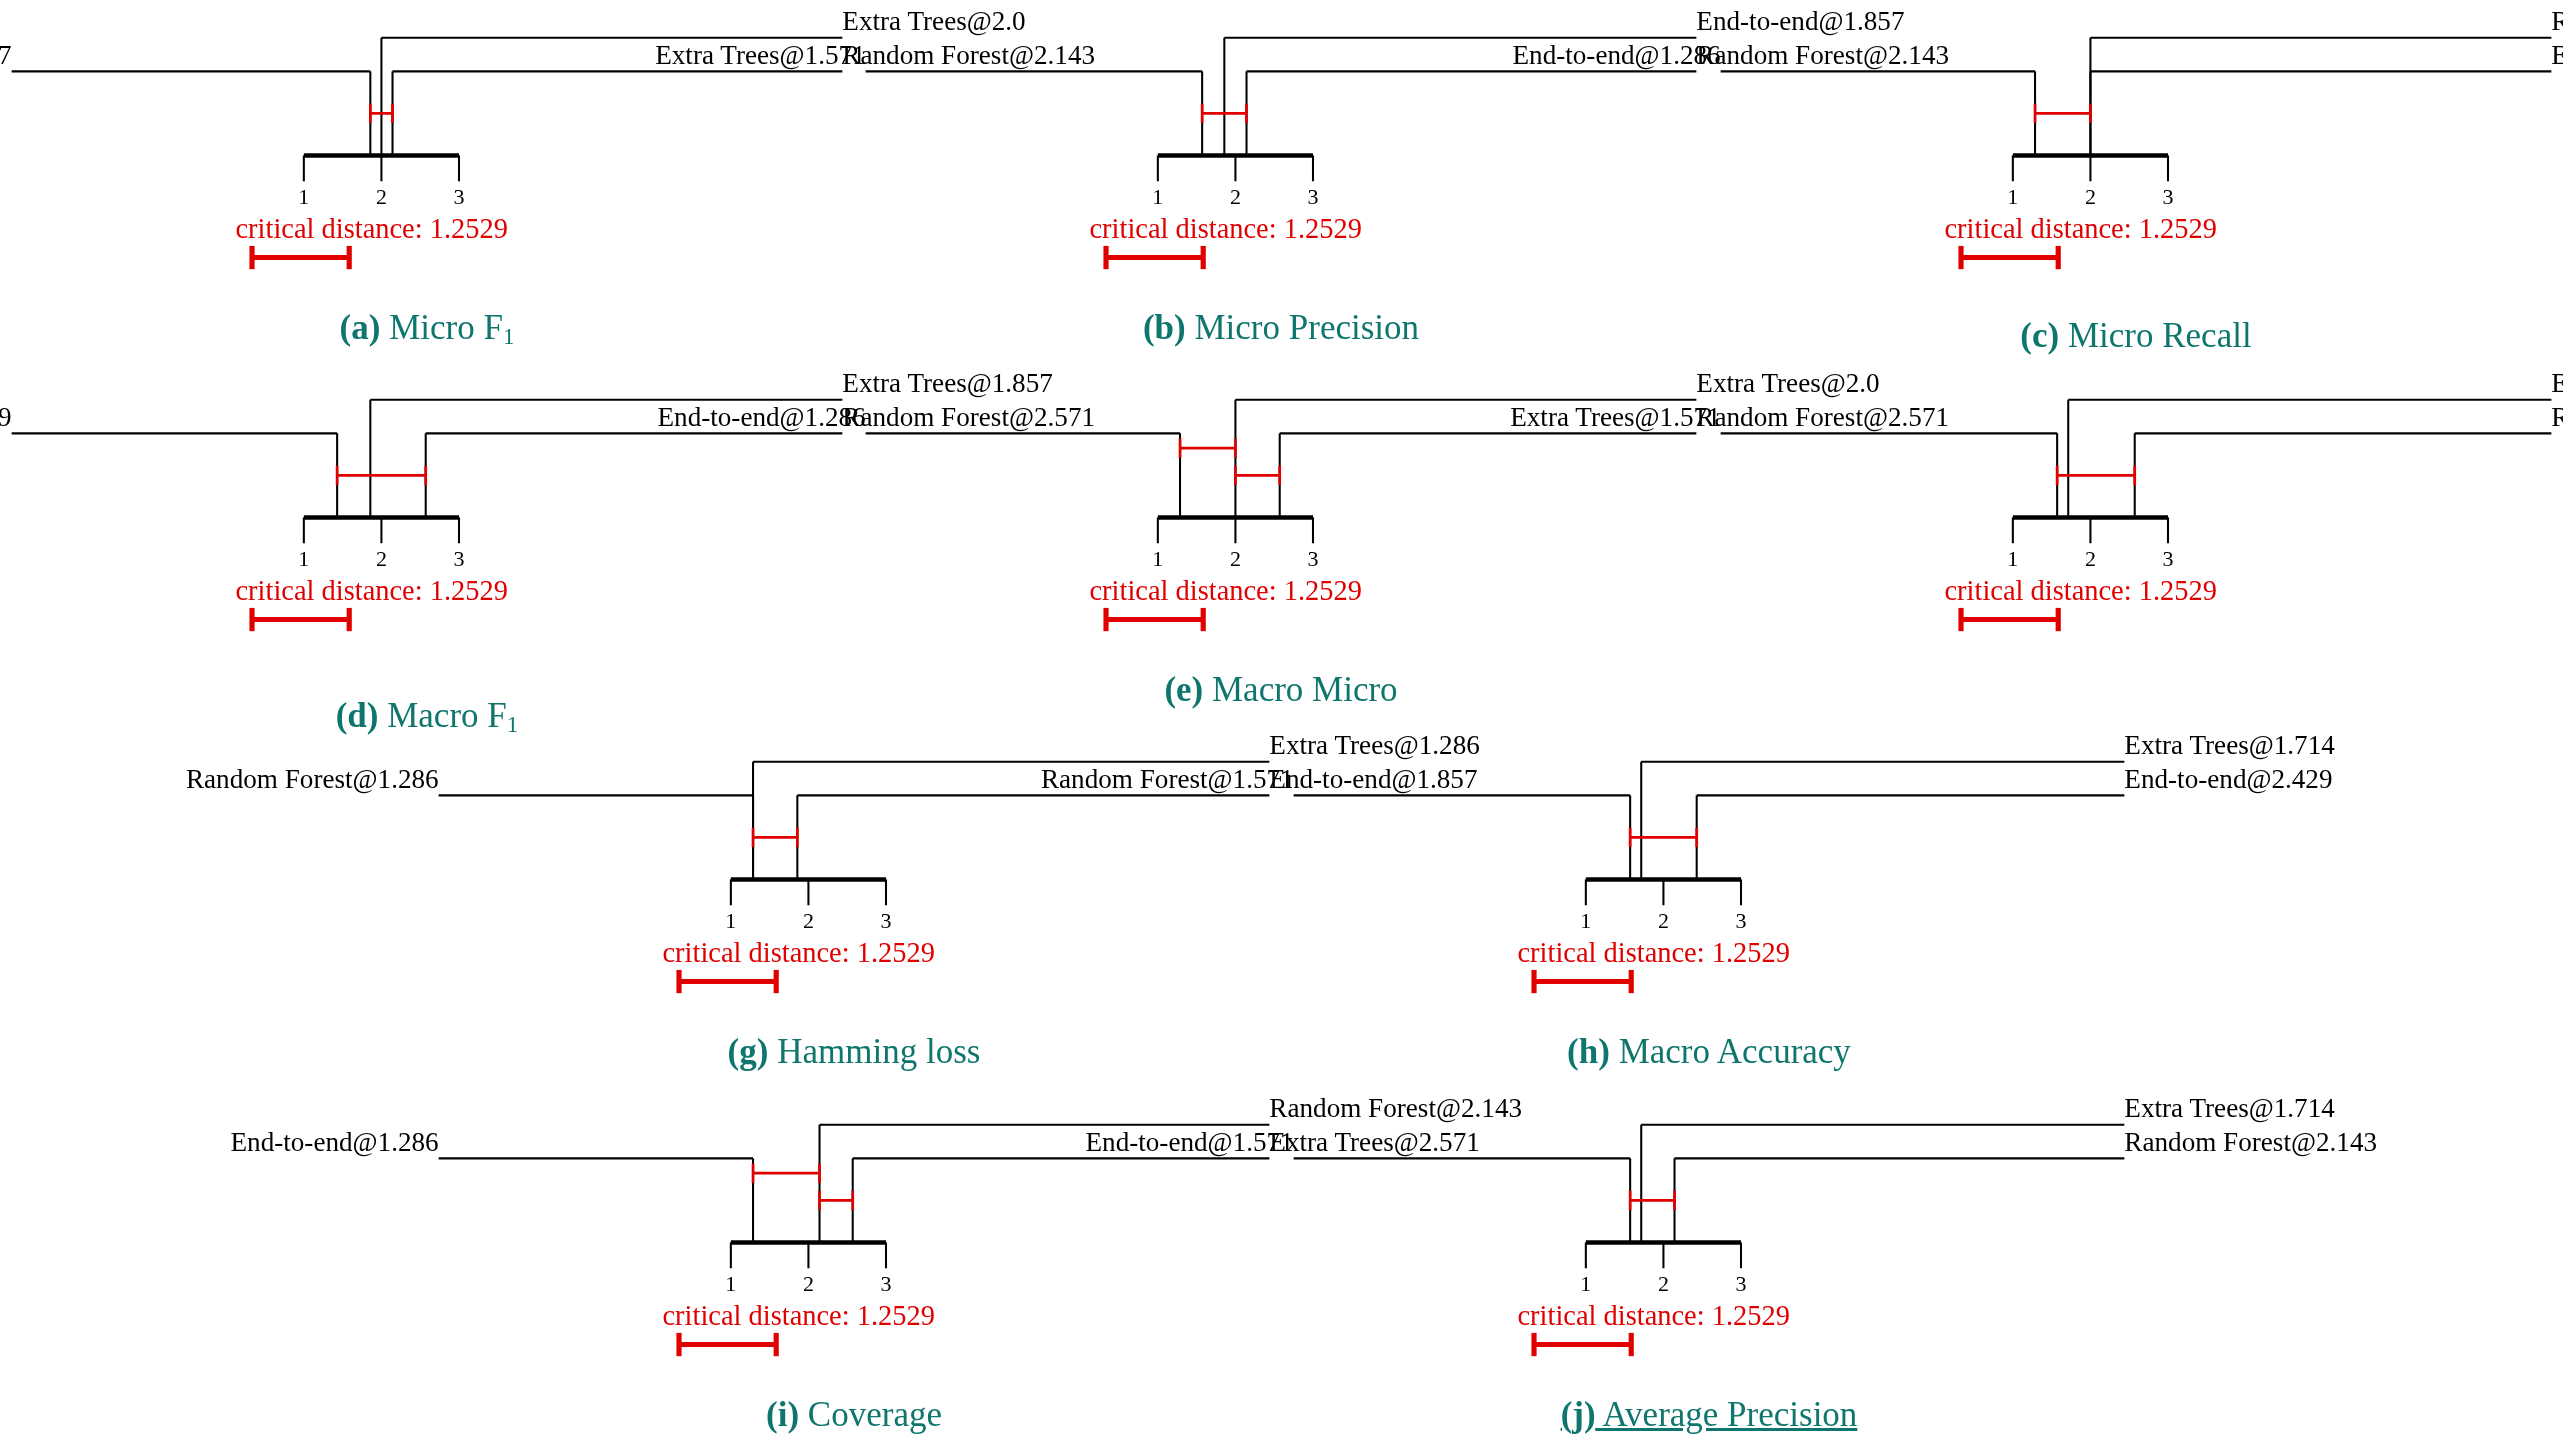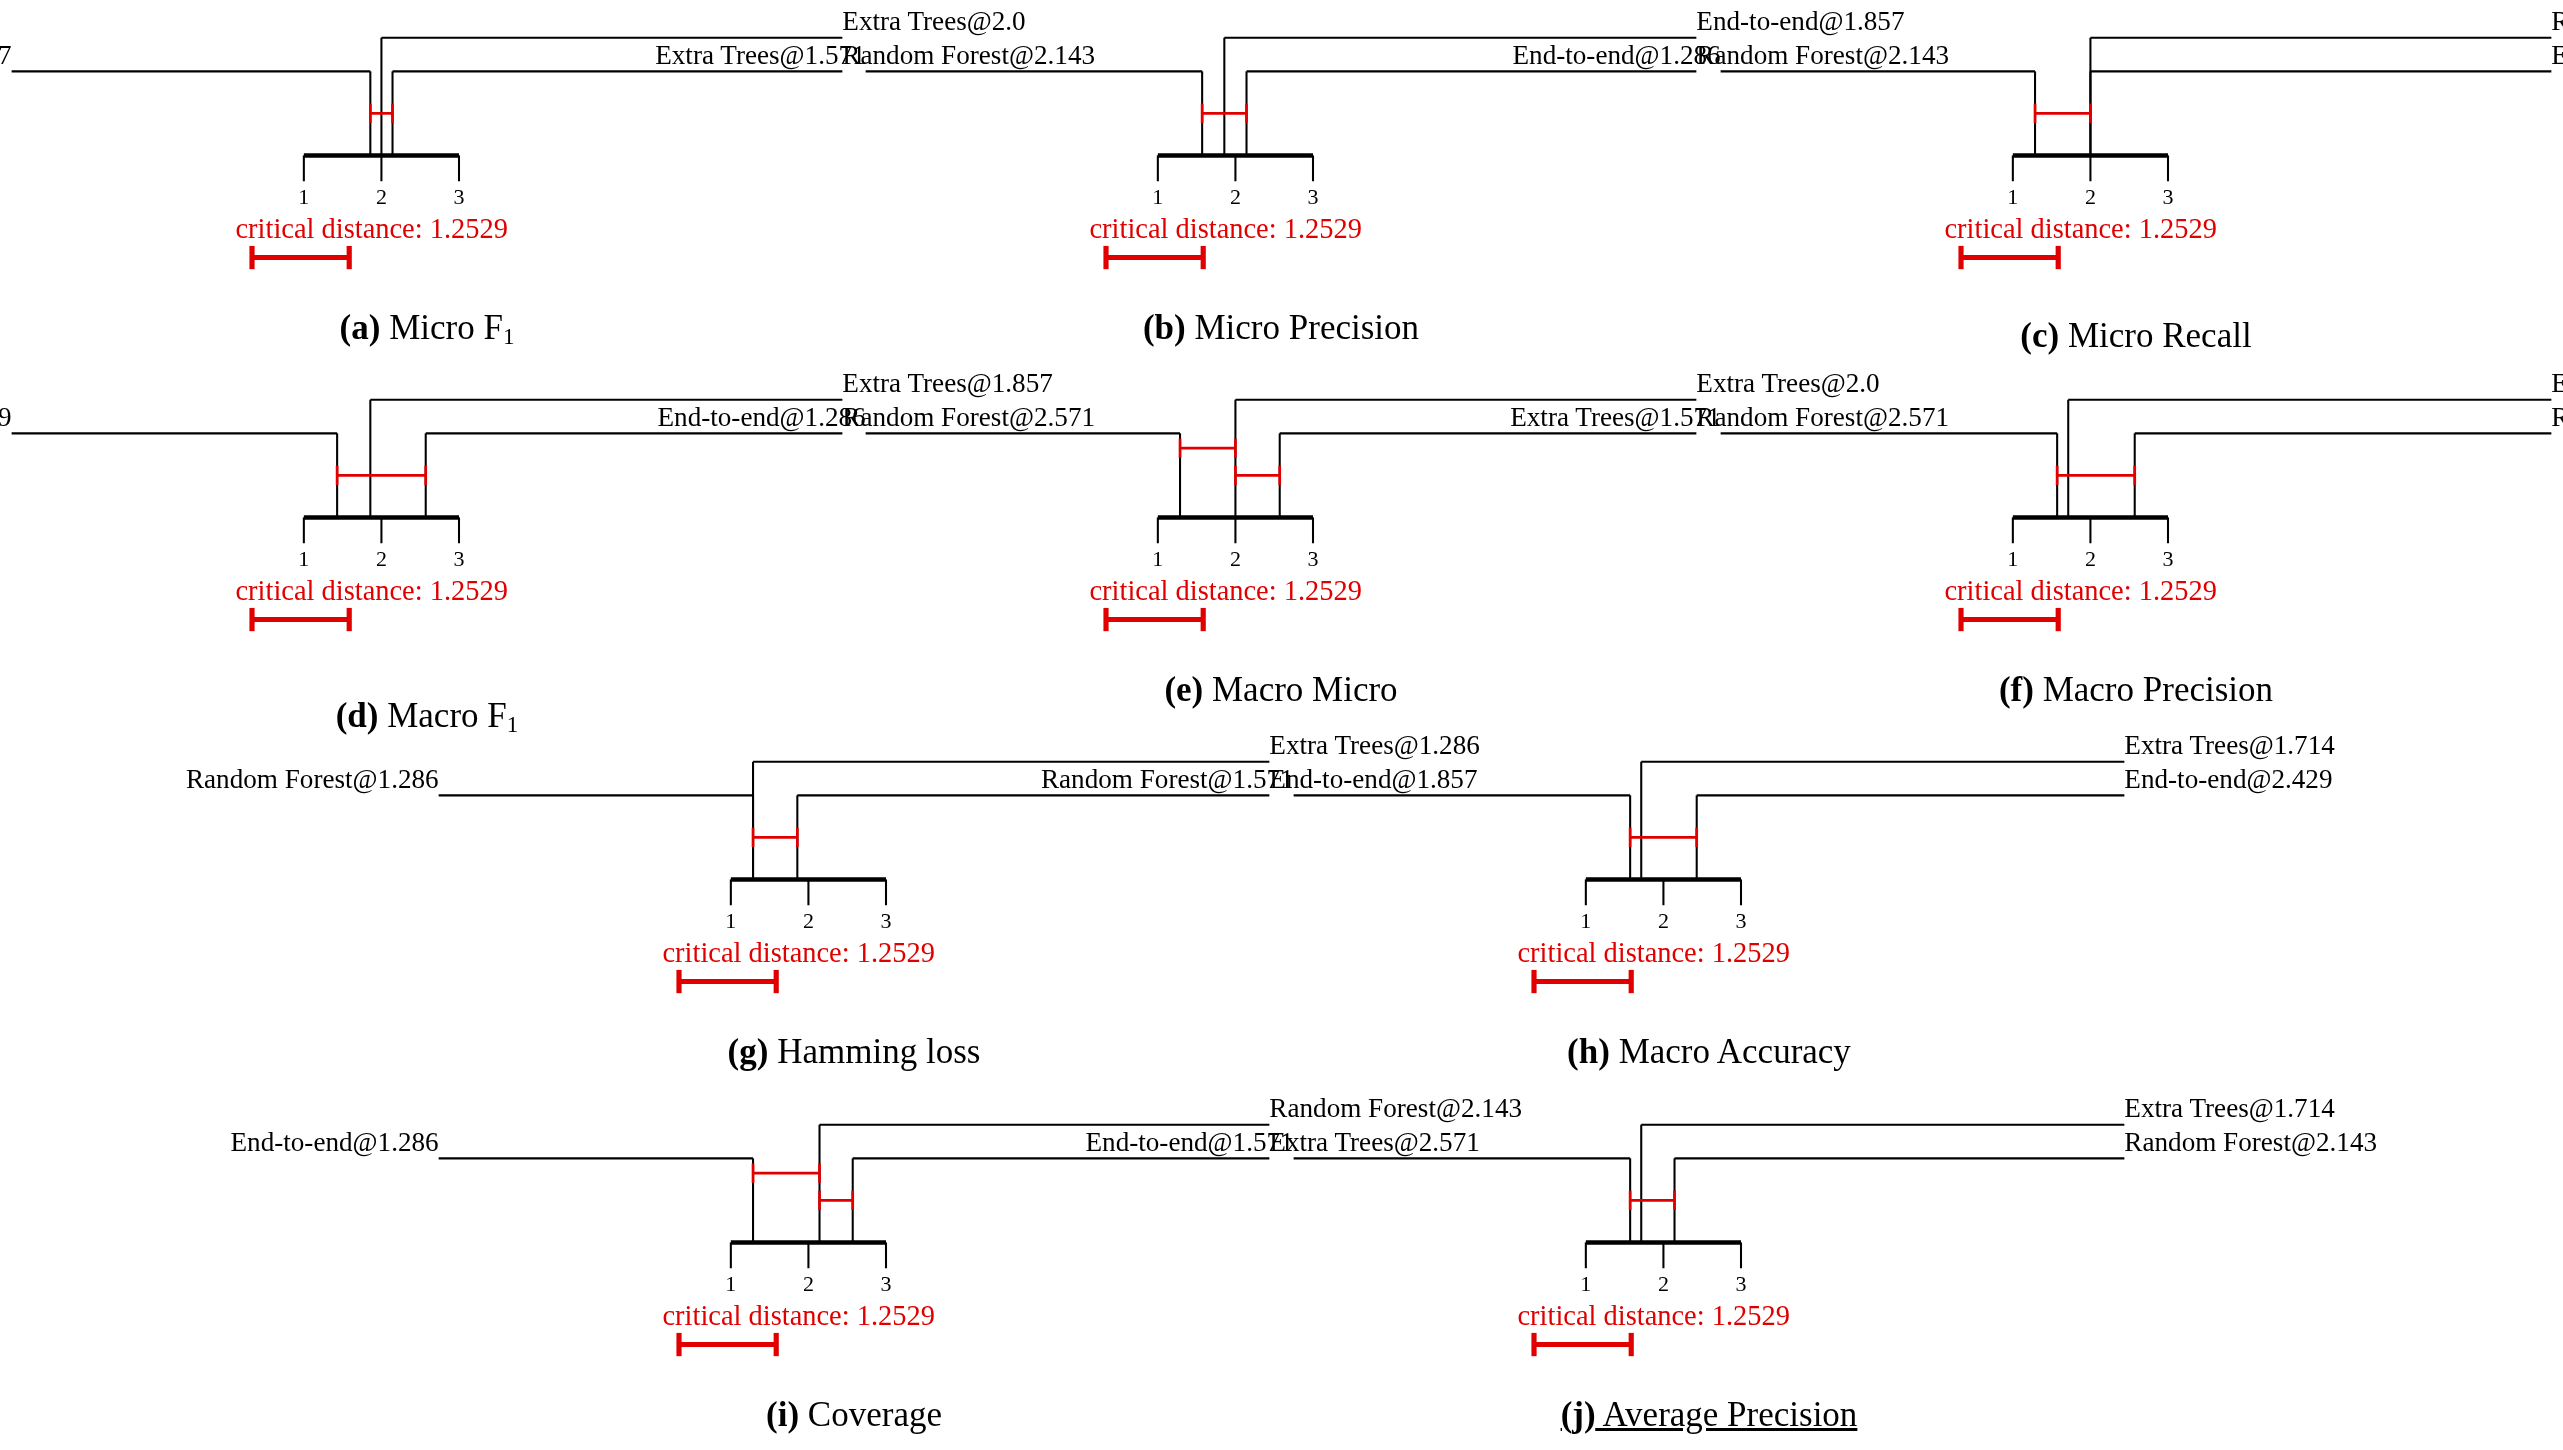--- a/index.html
+++ b/index.html
@@ -80,21 +80,21 @@
   .cd-legend-cap {
     stroke: #e00000;
     stroke-width: 8;
   }
 
   .caption {
     position: absolute;
     text-align: center;
     font-family: "Liberation Serif", "DejaVu Serif", serif;
     font-size: 35px;
-    color: #000000;
+    color: #0f766e;
     white-space: nowrap;
     line-height: 1;
   }
   .caption .cap-tag { font-weight: bold; }
   .caption .cap-text { font-weight: normal; }
   .caption sub {
     font-size: 0.66em;
     vertical-align: -0.22em;
   }
 </style>
@@ -338,21 +338,20 @@
           <line class="cd-bar-cap" x1="538.52" y1="160" x2="538.52" y2="190"></line>
           <line class="cd-bar-cap" x1="658.52" y1="160" x2="658.52" y2="190"></line>
         </g>
         <g>
           <text class="cd-legend-text" x="575" y="368">critical distance: 1.2529</text>
           <line class="cd-legend-rule" x1="389.826" y1="398" x2="540.174" y2="398"></line>
           <line class="cd-legend-cap" x1="389.826" y1="380" x2="389.826" y2="416"></line>
           <line class="cd-legend-cap" x1="540.174" y1="380" x2="540.174" y2="416"></line>
         </g>
       </svg>
-      <div class="caption" style="left: 0px; top: 310px; width: 854px;"><span class="cap-tag">(f)</span><span class="cap-text"> Macro Precision</span></div>
     </div>
     <div class="panel" style="left: 427px; top: 724px; width: 854px; height: 362px;">
       <svg class="cd-svg" width="854" height="272" viewBox="0 0 1321 420">
         <g>
           <line class="lead-line" x1="504.32" y1="240" x2="504.32" y2="110"></line>
           <line class="lead-line" x1="504.32" y1="110" x2="18" y2="110"></line>
           <text class="method-label left" x="18" y="98">Random Forest@1.286</text>
         </g>
         <g>
           <line class="lead-line" x1="504.32" y1="240" x2="504.32" y2="58"></line>

